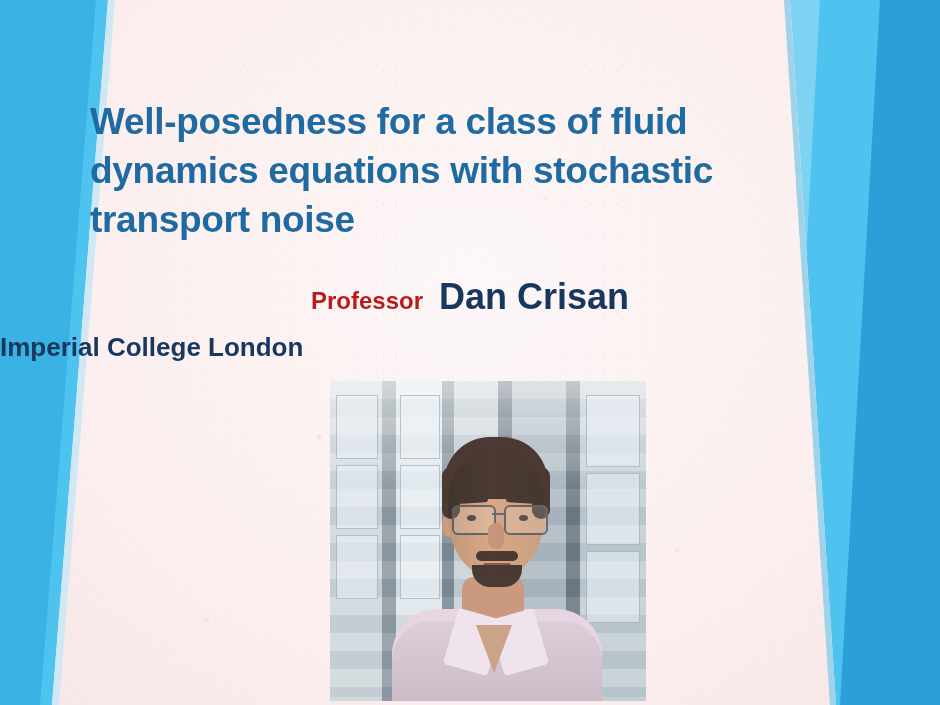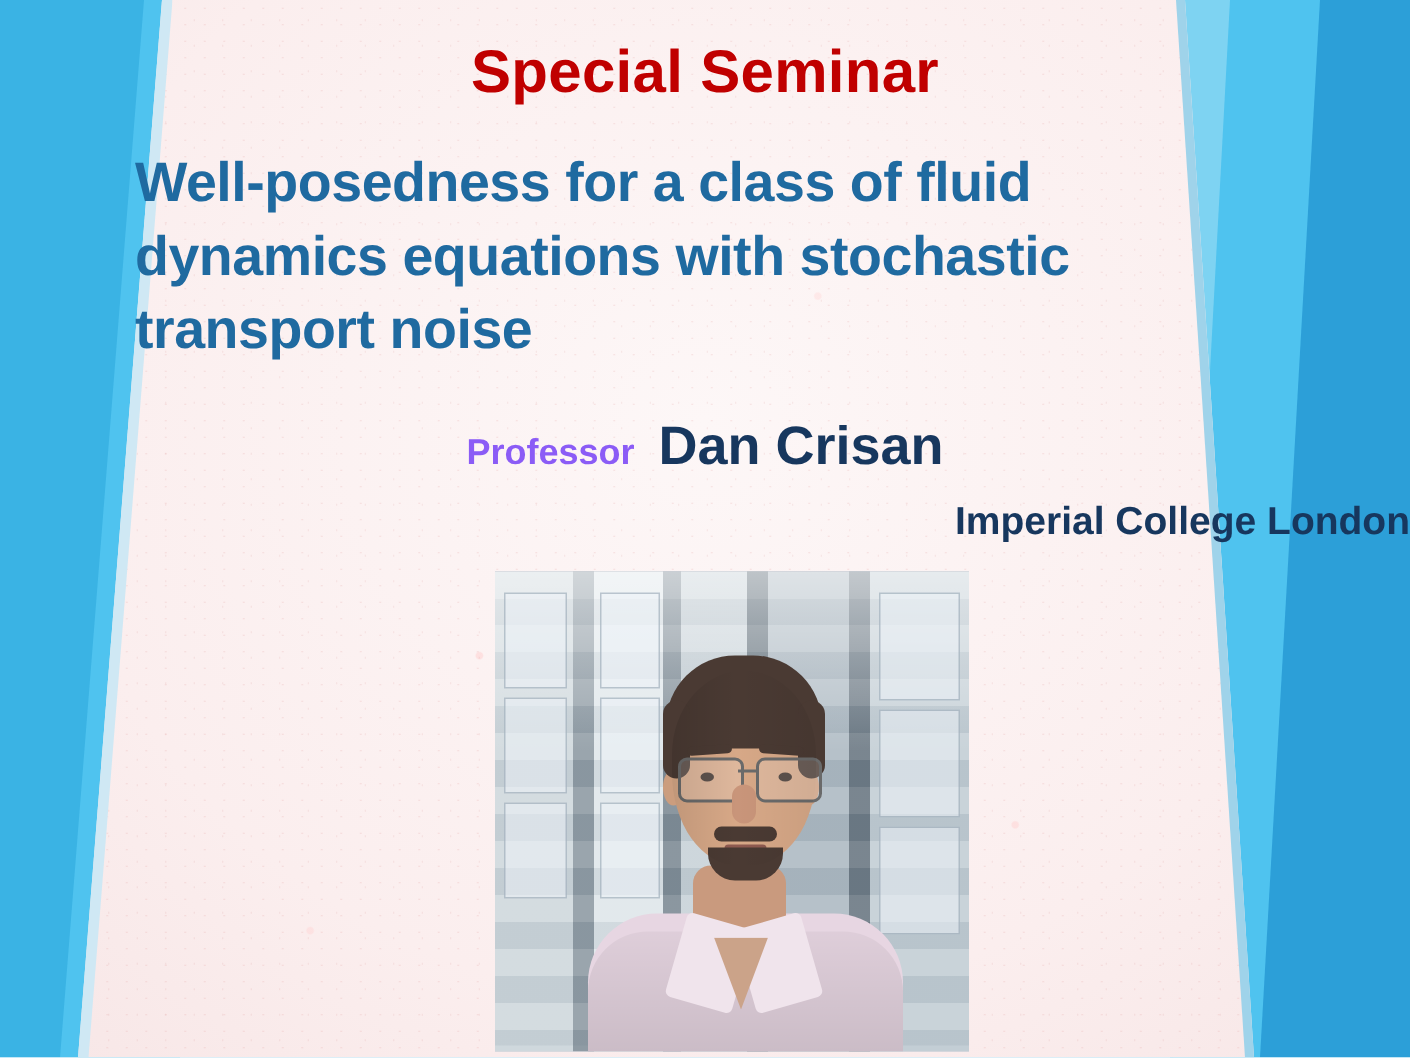--- a/index.html
+++ b/index.html
@@ -160,38 +160,38 @@
     position: absolute;
     top: 276px;
     left: 0;
     width: 940px;
     text-align: center;
     white-space: nowrap;
   }
   .speaker-prefix {
     font-size: 24px;
     font-weight: bold;
-    color: #8b5cf6;
+    color: #b91c1c;
     vertical-align: baseline;
     text-align: right;
   }
   .speaker-name {
     font-size: 36px;
     font-weight: bold;
     color: #17375e;
     margin-left: 16px;
     vertical-align: baseline;
   }
 
   .affiliation {
     position: absolute;
     top: 332px;
     left: 0;
     width: 940px;
-    text-align: right;
+    text-align: left;
     font-size: 26px;
     font-weight: bold;
     color: #17375e;
   }
 
   
   .photo {
     position: absolute;
     top: 381px;
     left: 330px;
@@ -395,21 +395,20 @@
   <div class="bg-right-wedge3"></div>
   <div class="bg-left-wedge"></div>
 
   <div class="paper"></div>
   <div class="paper-speckle"></div>
   <div class="paper-edge-left"></div>
   <div class="paper-edge-right"></div>
 
   <div class="content">
 
-    <div class="seminar-kicker">Special Seminar</div>
 
     <div class="seminar-title">Well-posedness for a class of fluid dynamics equations with stochastic transport noise</div>
 
     <div class="speaker-line">
       <span class="speaker-prefix">Professor</span><span class="speaker-name">Dan Crisan</span>
     </div>
 
     <div class="affiliation">Imperial College London</div>
 
     <div class="photo">

